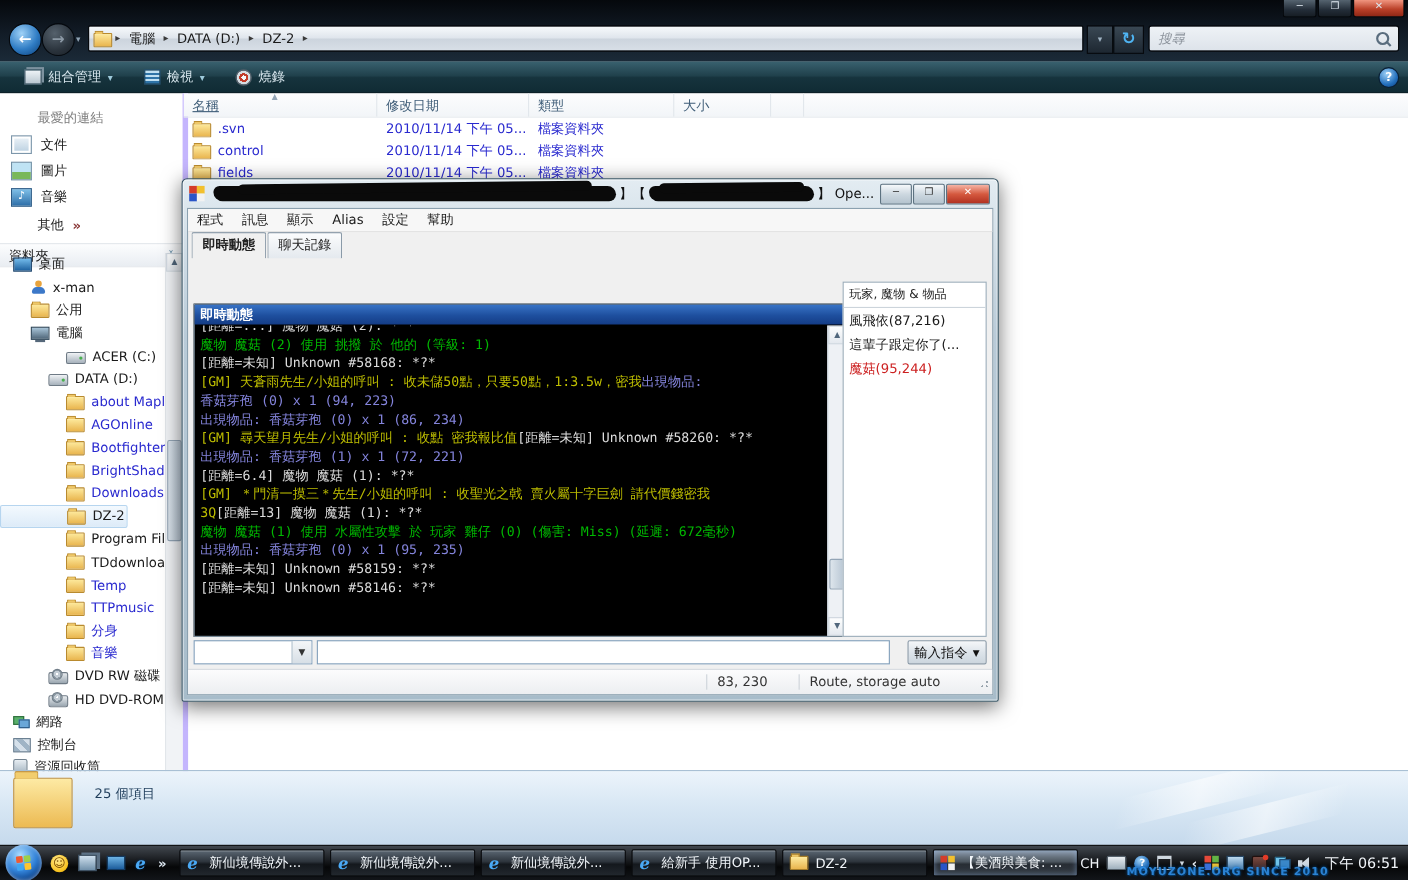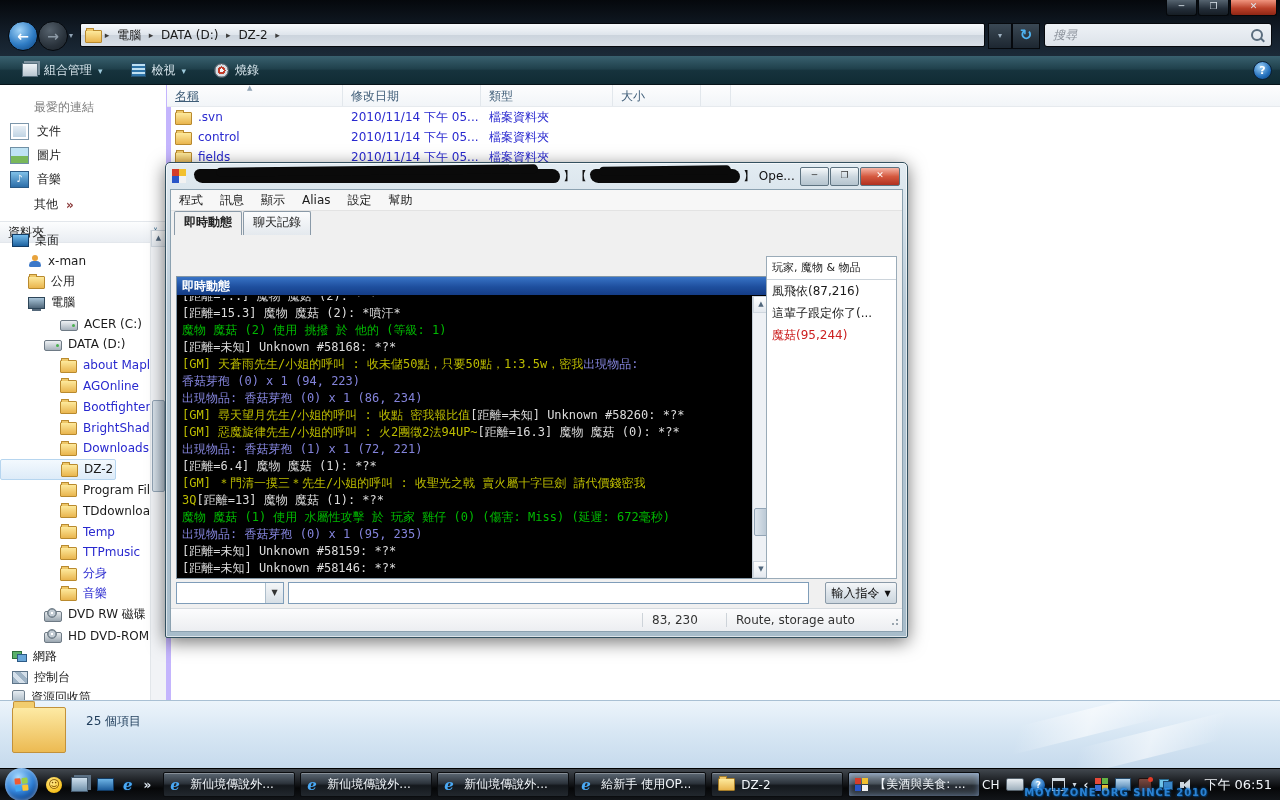--- a/index.html
+++ b/index.html
@@ -472,28 +472,26 @@
           <span class="mitem">顯示</span>
           <span class="mitem">Alias</span>
           <span class="mitem">設定</span>
           <span class="mitem">幫助</span>
         </div>
       <div class="tabsrow"><span class="tab active">即時動態</span><span class="tab">聊天記錄</span></div>
       <div class="console">
         <div class="conhead">即時動態</div>
         <div class="log">
             <div class="logline"><span style="color: rgb(220, 220, 220);">[距離=...] 魔物 魔菇 (2): * *</span></div>
-            <div class="logline"><span style="color: rgb(220, 220, 220);">[距離=15.3] 魔物 魔菇 (2): *噴汗*</span></div>
             <div class="logline"><span style="color: rgb(0, 184, 0);">魔物 魔菇 (2) 使用 挑撥 於 他的 (等級: 1)</span></div>
             <div class="logline"><span style="color: rgb(220, 220, 220);">[距離=未知] Unknown #58168: *?*</span></div>
             <div class="logline"><span style="color: rgb(189, 189, 0);">[GM] 天蒼雨先生/小姐的呼叫 : 收未儲50點，只要50點，1:3.5w，密我</span><span style="color: rgb(132, 132, 220);">出現物品:</span></div>
             <div class="logline"><span style="color: rgb(132, 132, 220);">香菇芽孢 (0) x 1 (94, 223)</span></div>
             <div class="logline"><span style="color: rgb(132, 132, 220);">出現物品: 香菇芽孢 (0) x 1 (86, 234)</span></div>
             <div class="logline"><span style="color: rgb(189, 189, 0);">[GM] 尋天望月先生/小姐的呼叫 : 收點 密我報比值</span><span style="color: rgb(220, 220, 220);">[距離=未知] Unknown #58260: *?*</span></div>
-            <div class="logline"><span style="color: rgb(189, 189, 0);">[GM] 惡魔旋律先生/小姐的呼叫 : 火2團徵2法94UP~</span><span style="color: rgb(220, 220, 220);">[距離=16.3] 魔物 魔菇 (0): *?*</span></div>
             <div class="logline"><span style="color: rgb(132, 132, 220);">出現物品: 香菇芽孢 (1) x 1 (72, 221)</span></div>
             <div class="logline"><span style="color: rgb(220, 220, 220);">[距離=6.4] 魔物 魔菇 (1): *?*</span></div>
             <div class="logline"><span style="color: rgb(189, 189, 0);">[GM] ＊門清一摸三＊先生/小姐的呼叫 : 收聖光之戟  賣火屬十字巨劍 請代價錢密我</span></div>
             <div class="logline"><span style="color: rgb(189, 189, 0);">3Q</span><span style="color: rgb(220, 220, 220);">[距離=13] 魔物 魔菇 (1): *?*</span></div>
             <div class="logline"><span style="color: rgb(0, 184, 0);">魔物 魔菇 (1) 使用 水屬性攻擊 於 玩家 雞仔 (0) (傷害: Miss) (延遲: 672毫秒)</span></div>
             <div class="logline"><span style="color: rgb(132, 132, 220);">出現物品: 香菇芽孢 (0) x 1 (95, 235)</span></div>
             <div class="logline"><span style="color: rgb(220, 220, 220);">[距離=未知] Unknown #58159: *?*</span></div>
             <div class="logline"><span style="color: rgb(220, 220, 220);">[距離=未知] Unknown #58146: *?*</span></div>
           </div>
         <div class="conscroll">

